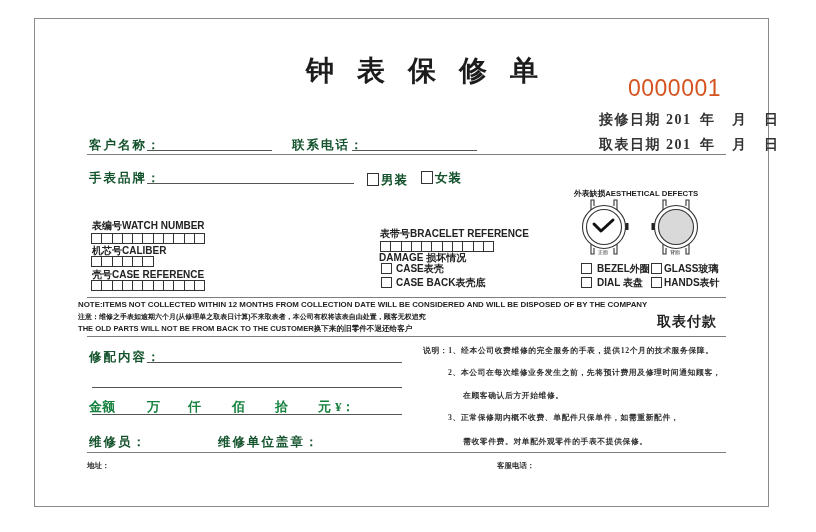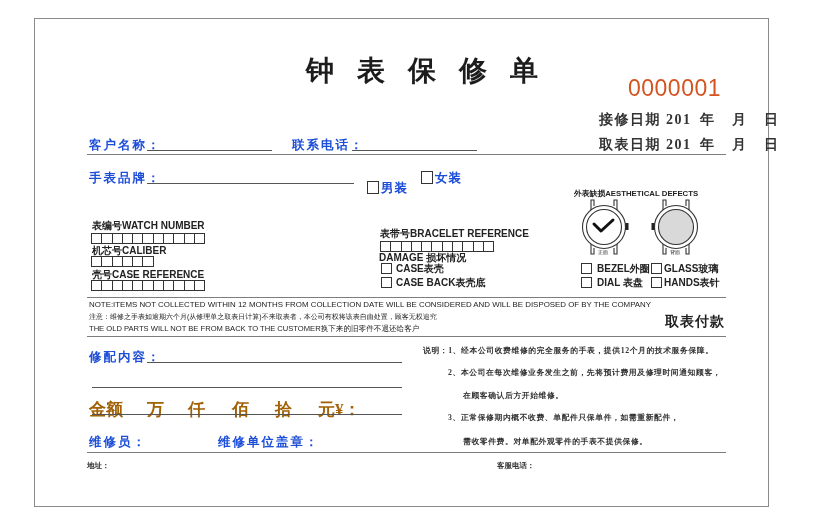--- a/index.html
+++ b/index.html
@@ -3,33 +3,33 @@
 <meta charset="utf-8">
 <style>
   html, body { margin:0; padding:0; }
   body { width:816px; height:532px; background:#ffffff; position:relative; overflow:hidden;
          font-family:"Liberation Serif", serif; color:#222; }
   .abs { position:absolute; white-space:nowrap; }
   .page { position:absolute; left:34px; top:18px; width:735px; height:489px; border:1.5px solid #8a8a8a; box-sizing:border-box; }
   .title { font-family:"DejaVu Sans", sans-serif; font-weight:bold; font-size:28px; letter-spacing:23px; color:#1c1c1c; left:306px; top:52px; }
   .serial { font-family:"Liberation Sans", sans-serif; font-size:23px; color:#d4531f; left:628px; top:75px; letter-spacing:0.5px; }
   .date { font-size:14px; font-weight:bold; letter-spacing:1.5px; color:#333;margin-left:48px; }
-  .lbl { font-size:12.5px; font-weight:bold; letter-spacing:2px; color:#1d4ed8; }
+  .lbl { font-size:12.5px; font-weight:bold; letter-spacing:2px; color:#14532d; }
   .uline { position:absolute; height:0; border-top:1px solid #555; }
   .hr { position:absolute; height:0; border-top:1.6px solid #7d7d7d; left:87px; width:639px; }
   .sm { font-family:"Liberation Sans", sans-serif; font-weight:bold; font-size:10px; color:#222; }
   .boxes { position:absolute; display:flex; height:10px; }
   .boxes span { display:block; width:9.3px; height:9px; border:1px solid #333; margin-right:-1px; background:#fff; }
   .cb { position:absolute; width:9px; height:9px; border:1px solid #333; background:#fff; }
   .cb2 { display:inline-block; width:10px; height:11px; border:1px solid #333; vertical-align:-2px; margin-right:2px; }
-  .note { font-family:"Liberation Sans", sans-serif; font-weight:normal; font-size:7.6px; color:#222; left:89px; }
-  .pay { font-family:"DejaVu Sans", sans-serif; font-weight:bold; font-size:14px; left:657px; top:313px; letter-spacing:1px; color:#222;margin-left:8px; }
+  .note { font-family:"Liberation Sans", sans-serif; font-weight:bold; font-size:7.6px; color:#222; left:78px; }
+  .pay { font-family:"DejaVu Sans", sans-serif; font-weight:bold; font-size:14px; left:657px; top:313px; letter-spacing:1px; color:#222; }
   .terms { font-size:7.8px; color:#333; letter-spacing:0.6px; font-weight:bold; }
   .tiny { font-size:7.5px; color:#333; font-weight:bold; }
-  .amt { font-size:17px; font-weight:bold; color:#a16207; top:398px; }
+  .amt { font-size:13px; font-weight:bold; color:#15803d; top:398px; }
 </style>
 </head>
 <body>
 
 <div class="page"></div>
 
 <div class="abs title">钟表保修单</div>
 <div class="abs serial">0000001</div>
 
 <div class="abs date" style="left:551px;top:111px;">
@@ -49,21 +49,21 @@
 <div class="abs date" style="left:716px;top:136px;">日</div>
 
 <div class="abs lbl" style="left:89px;top:137px;">客户名称：</div>
 <div class="uline" style="left:147px;top:150px;width:125px;"></div>
 <div class="abs lbl" style="left:292px;top:137px;">联系电话：</div>
 <div class="uline" style="left:352px;top:150px;width:125px;"></div>
 <div class="hr" style="top:154px;"></div>
 
 <div class="abs lbl" style="left:89px;top:170px;">手表品牌：</div>
 <div class="uline" style="left:147px;top:183px;width:207px;"></div>
-<div class="abs lbl" style="left:367px;top:180px;letter-spacing:1px;">
+<div class="abs lbl" style="left:367px;top:172px;letter-spacing:1px;">
   <span class="cb2"></span><span>男装</span>
 </div>
 <div class="abs lbl" style="left:421px;top:170px;letter-spacing:1px;">
   <span class="cb2"></span><span>女装</span>
 </div>
 
 <div class="abs sm" style="left:92px;top:219px;">表编号WATCH NUMBER</div>
 <div class="boxes" style="left:91px;top:233px;">
     <span></span>
     <span></span>

